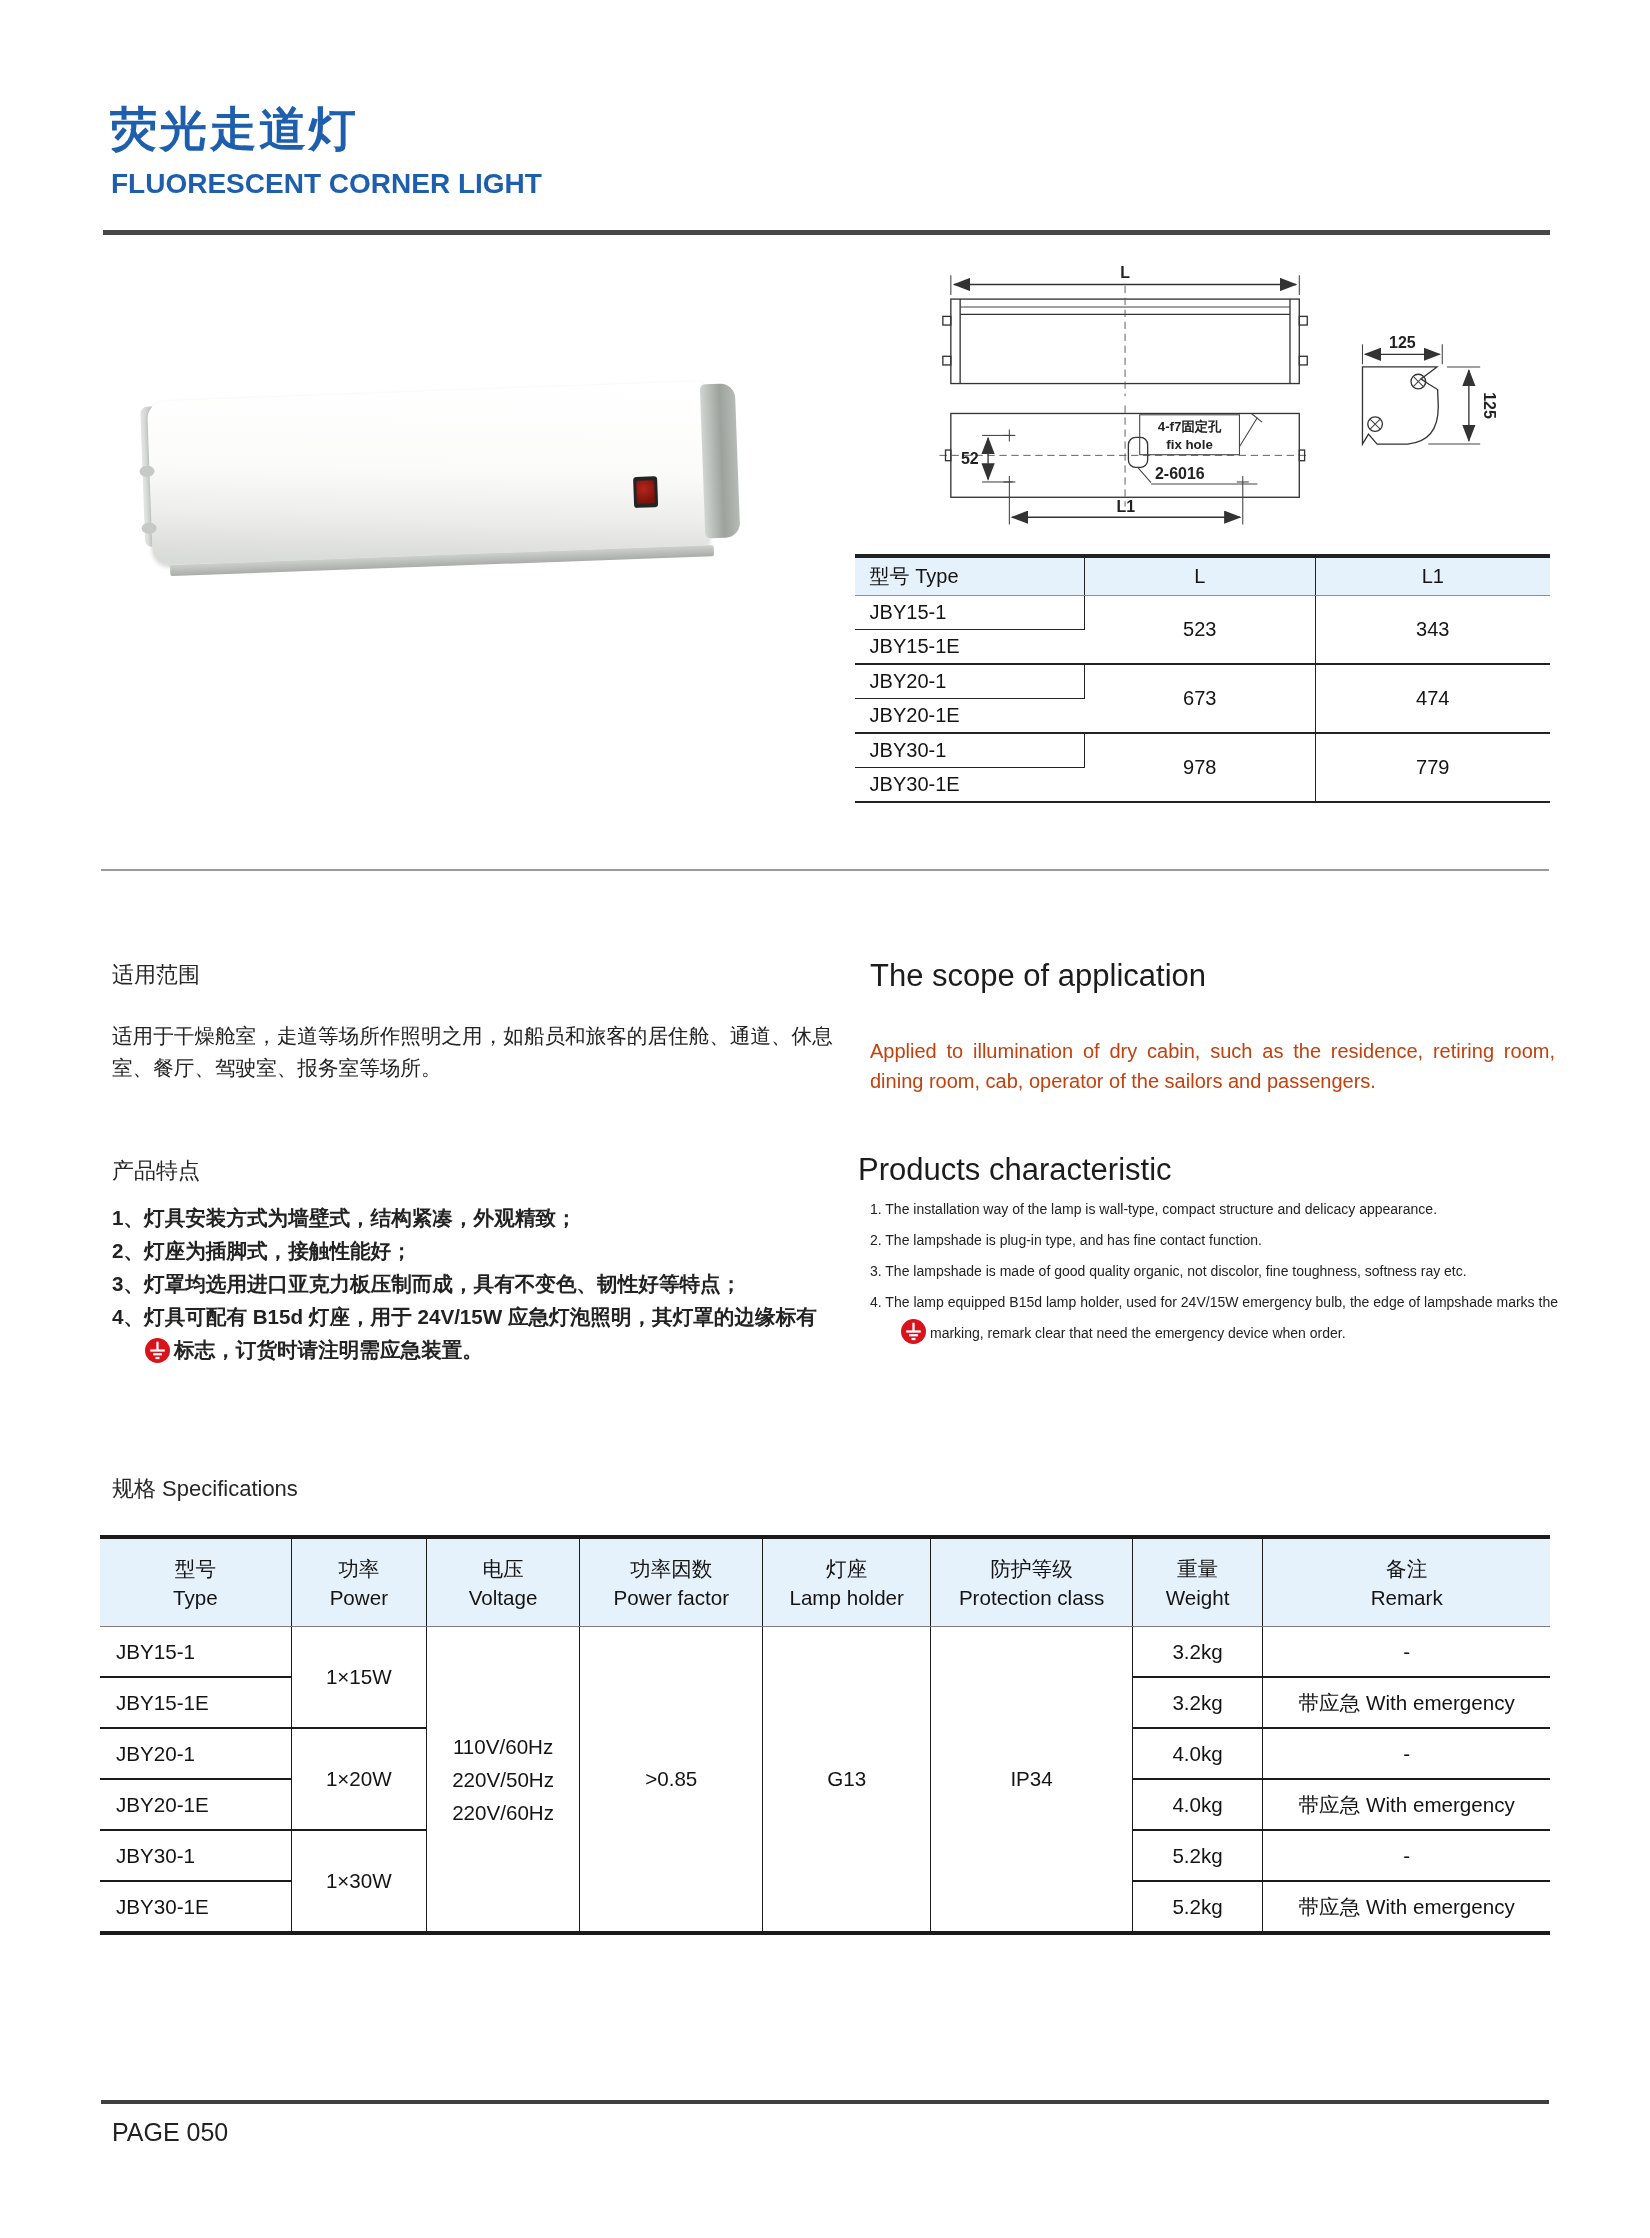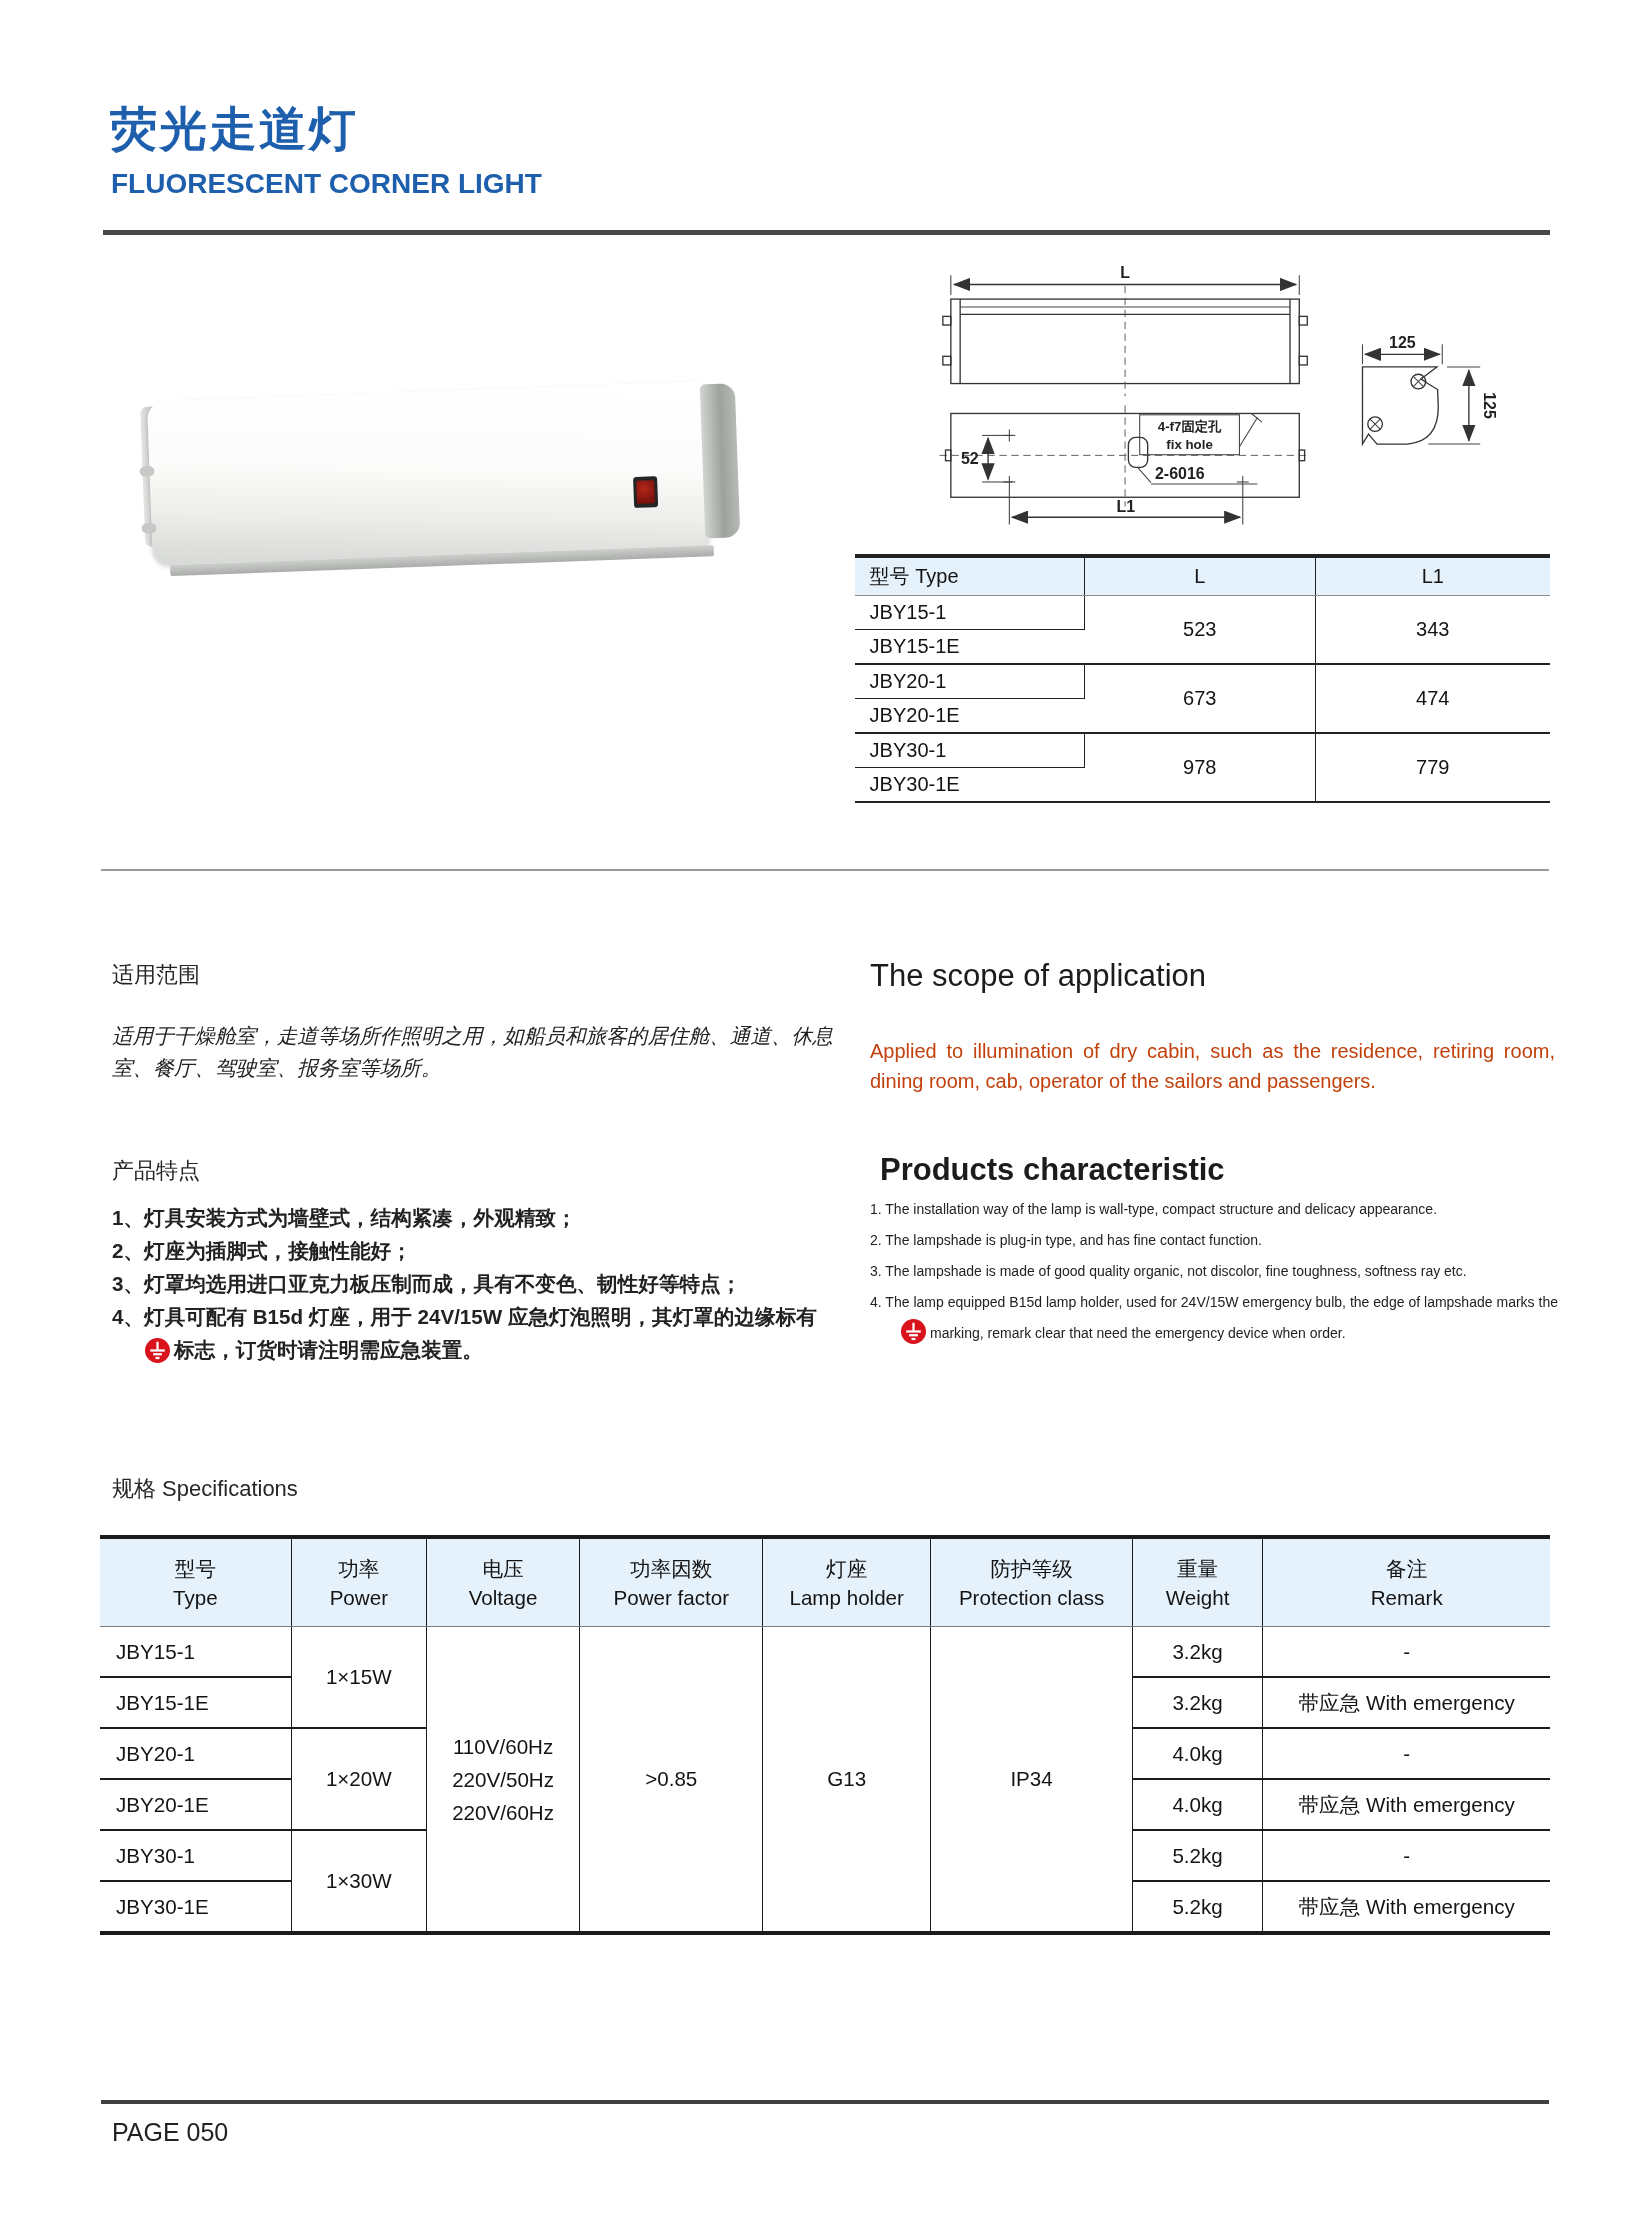--- a/index.html
+++ b/index.html
@@ -219,40 +219,40 @@
       </tr>
       <tr>
         <td class="t-left">JBY30-1E</td>
       </tr>
     </tbody>
   </table>
 
   <div class="abs rule-mid"></div>
 
   <div class="abs h-sec" style="left:112px; top:960px;">适用范围</div>
-  <div class="abs body-zh" style="left:112px; top:1020px; width:725px;font-style:italic;">适用于干燥舱室，走道等场所作照明之用，如船员和旅客的居住舱、通道、休息室、餐厅、驾驶室、报务室等场所。</div>
+  <div class="abs body-zh" style="left:112px; top:1020px; width:725px;">适用于干燥舱室，走道等场所作照明之用，如船员和旅客的居住舱、通道、休息室、餐厅、驾驶室、报务室等场所。</div>
   <div class="abs h-sec-en" style="left:870px; top:958px;">The scope of application</div>
   <div class="abs body-en" style="left:870px; top:1016px; width:685px;">Applied to illumination of dry cabin, such as the residence, retiring room, dining room, cab, operator of the sailors and passengers.</div>
 
   <div class="abs h-sec" style="left:112px; top:1156px;">产品特点</div>
   <div class="abs feat-zh" style="left:112px; top:1201px; width:732px;font-weight:bold;">
     <p>1、灯具安装方式为墙壁式，结构紧凑，外观精致；</p>
     <p>2、灯座为插脚式，接触性能好；</p>
     <p>3、灯罩均选用进口亚克力板压制而成，具有不变色、韧性好等特点；</p>
     <p class="hang"><span>4、灯具可配有 B15d 灯座，用于 24V/15W 应急灯泡照明，其灯罩的边缘标有</span><span class="emk"><svg viewBox="0 0 20 20">
             <g stroke="#fff" stroke-width="1.8" fill="none">
               <line x1="10" y1="3" x2="10" y2="10"></line>
               <line x1="4.2" y1="10" x2="15.8" y2="10"></line>
               <line x1="6.5" y1="13" x2="13.5" y2="13"></line>
               <line x1="8.4" y1="16" x2="11.6" y2="16"></line>
             </g>
           </svg></span><span>标志，订货时请注明需应急装置。</span></p>
   </div>
 
-  <div class="abs h-sec-en" style="left:880px; top:1152px;font-weight:bold;">Products characteristic</div>
+  <div class="abs h-sec-en" style="left:858px; top:1152px;">Products characteristic</div>
   <div class="abs feat-en" style="left:870px; top:1194px; width:688px;">
     <p class="hang-en">1. The installation way of the lamp is wall-type, compact structure and delicacy appearance.</p>
     <p class="hang-en">2. The lampshade is plug-in type, and has fine contact function.</p>
     <p class="hang-en">3. The lampshade is made of good quality organic, not discolor, fine toughness, softness ray etc.</p>
     <p class="hang-en"><span>4. The lamp equipped B15d lamp holder, used for 24V/15W emergency bulb, the edge of lampshade marks the</span><span class="emk"><svg viewBox="0 0 20 20">
             <g stroke="#fff" stroke-width="1.8" fill="none">
               <line x1="10" y1="3" x2="10" y2="10"></line>
               <line x1="4.2" y1="10" x2="15.8" y2="10"></line>
               <line x1="6.5" y1="13" x2="13.5" y2="13"></line>
               <line x1="8.4" y1="16" x2="11.6" y2="16"></line>

